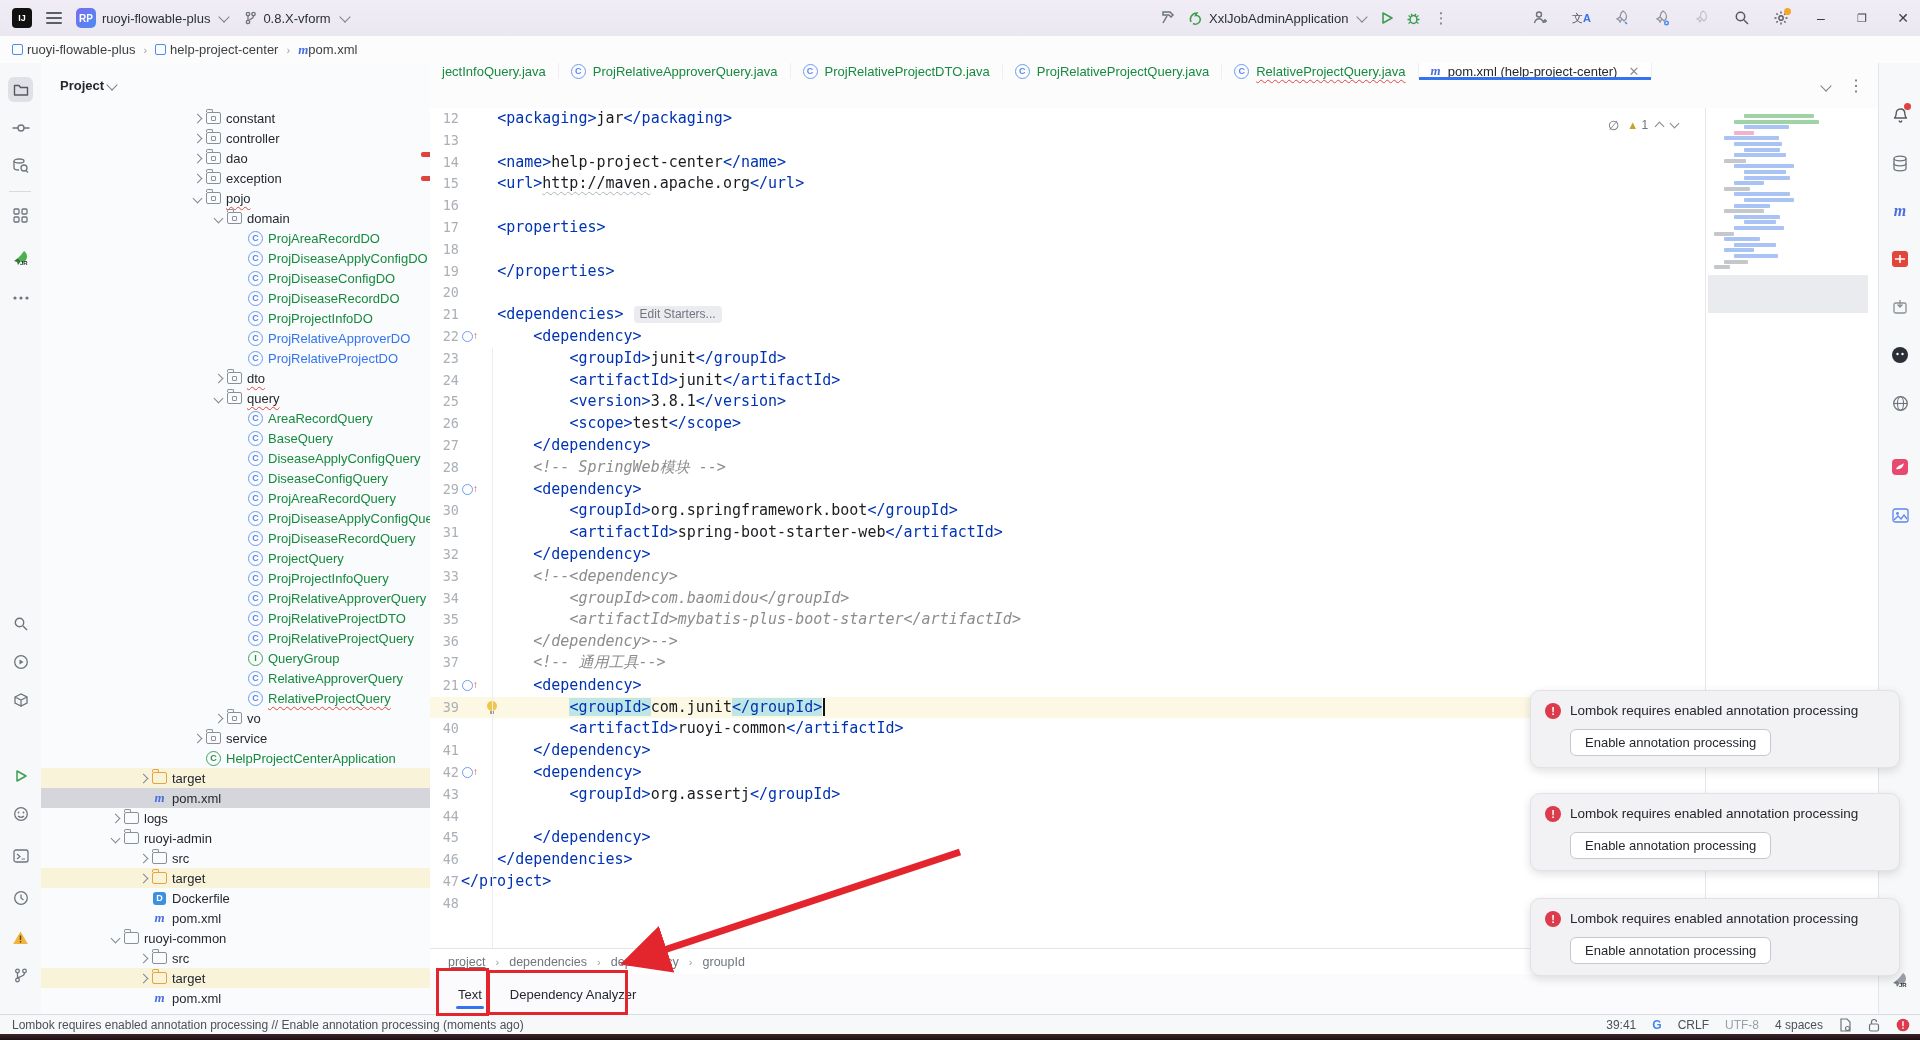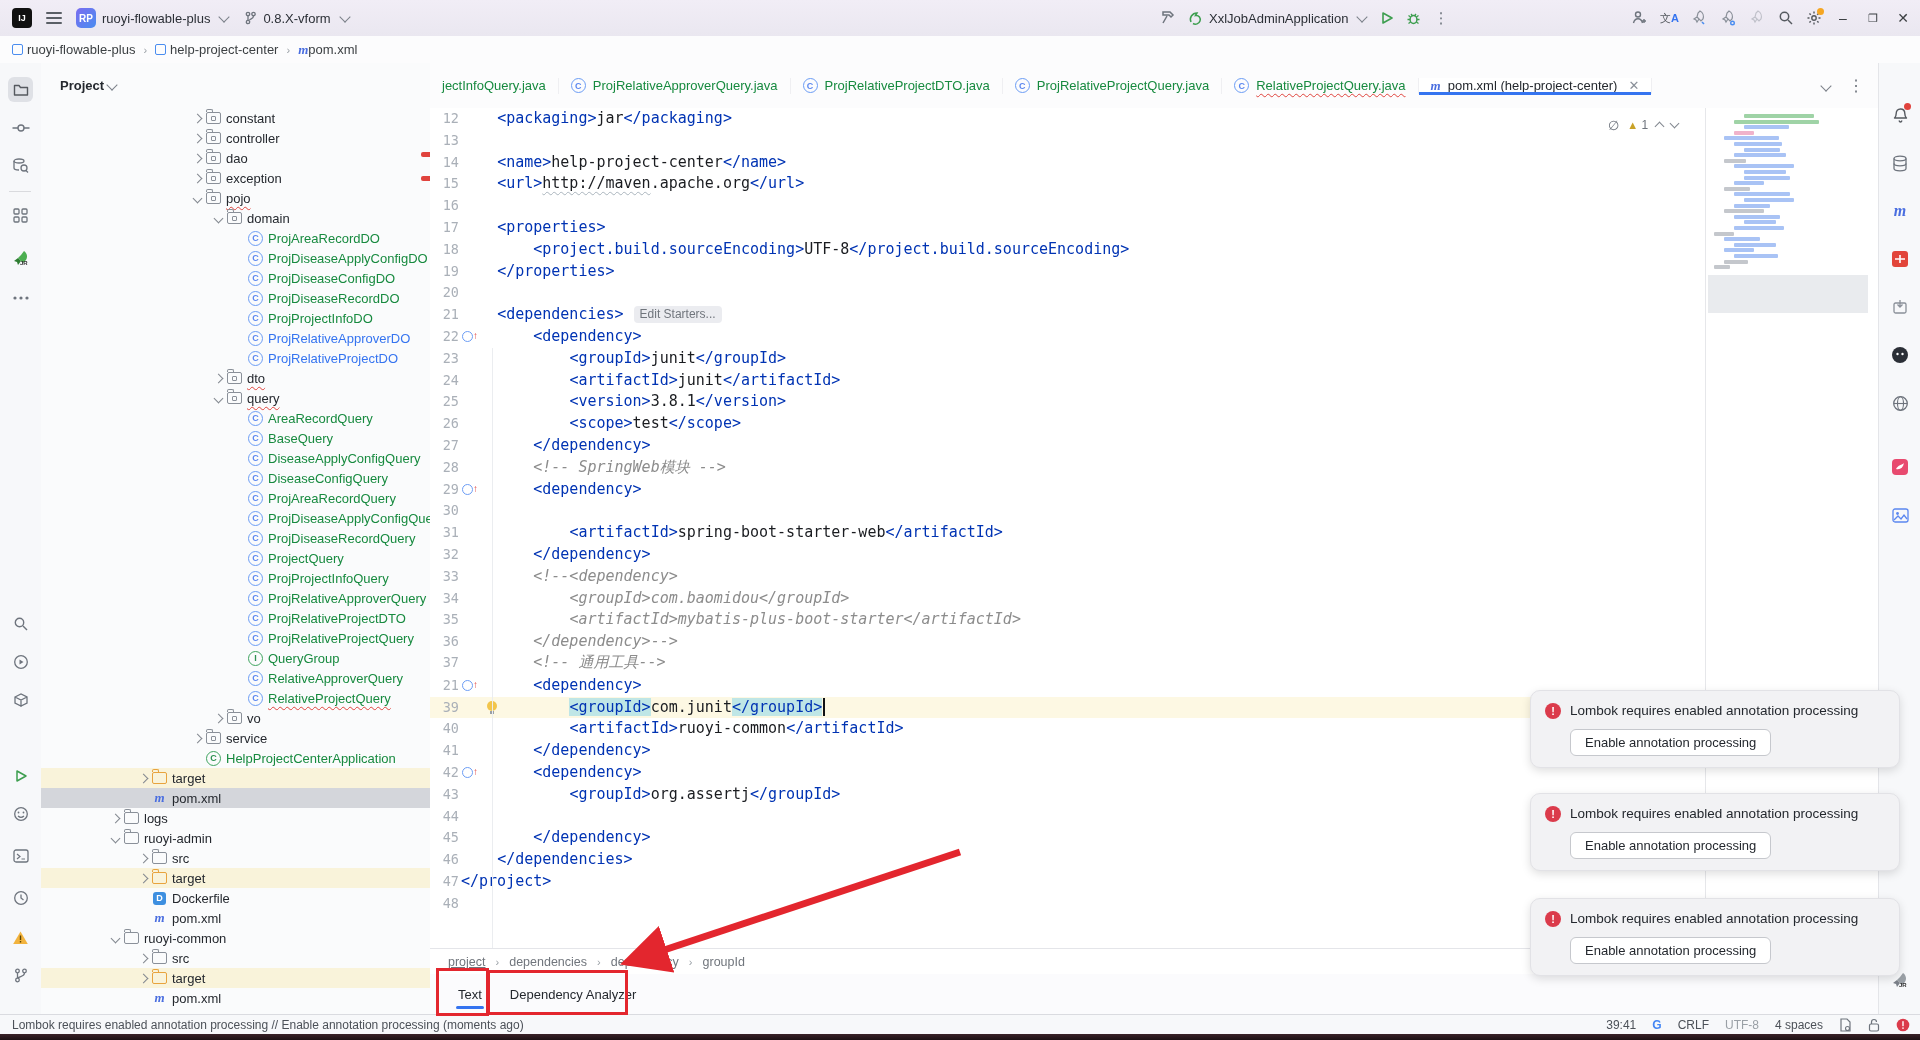--- a/index.html
+++ b/index.html
@@ -13,21 +13,21 @@
   .ij-logo{width:20px;height:20px;background:#111;border-radius:4px;color:#fff;
     font-size:9px;font-weight:bold;display:flex;align-items:center;justify-content:center;}
   .burger{display:inline-block;width:16px;}
   .burger i{display:block;height:2px;background:#5a5f66;margin:3px 0;border-radius:1px;}
   .avatar{width:20px;height:20px;border-radius:5px;background:linear-gradient(135deg,#7a6cf0,#4a8df0);
     color:#fff;font-size:10px;font-weight:bold;display:flex;align-items:center;justify-content:center;}
   .chev{display:inline-block;width:7px;height:7px;border-right:1.6px solid #7b8089;border-bottom:1.6px solid #7b8089;
     transform:rotate(45deg);margin:0 2px 2px 4px;}
   .tb-group{display:flex;align-items:center;gap:6px;}
   .tb-run{position:absolute;left:1160px;top:0;height:36px;display:flex;align-items:center;gap:12px;}
-  .tb-right{position:absolute;right:8px;top:0;height:36px;display:flex;align-items:center;gap:12px;}
+  .tb-right{position:absolute;right:8px;top:0;height:36px;display:flex;align-items:center;gap:23px;}
   .icon-gray{color:#6e747d;font-size:15px;}
   .gear-dot{position:relative;}
   .gear-dot::after{content:"";position:absolute;right:-2px;top:-2px;width:7px;height:7px;background:#f5a623;border-radius:50%;}
   .winbtn{font-size:14px;color:#3c4043;width:18px;text-align:center;}
   
   .navbar{position:absolute;left:0;top:36px;width:1920px;height:27px;background:#fcfcfd;
     border-bottom:1px solid #e4e5e9;display:flex;align-items:center;padding-left:12px;
     font-size:13px;color:#3c4043;gap:6px;}
   .mod-ic{display:inline-block;width:9px;height:9px;border:1.5px solid #4a8df0;border-radius:2px;margin-right:4px;}
   .sep{color:#9aa0a6;font-size:11px;padding:0 2px;}
@@ -61,21 +61,21 @@
   .ring{display:inline-block;width:13px;height:13px;border-radius:50%;font-size:9px;font-weight:bold;
     display:flex;align-items:center;justify-content:center;}
   .ring.c{border:1.5px solid #6c9df5;color:#5b87f0;}
   .ring.i{border:1.5px solid #3fa45f;color:#2d9150;}
   .ring.a{border:1.5px solid #3fa45f;color:#2d9150;}
   .docker-ic{display:inline-block;width:13px;height:13px;border-radius:3px;background:#3d8fe0;color:#fff;
     font-size:9px;font-weight:bold;display:flex;align-items:center;justify-content:center;}
   .tree-mark{position:absolute;background:#e0433d;border-radius:2px;}
   
   .tabbar{position:absolute;left:430px;top:63px;width:1448px;height:45px;background:#fcfcfd;
-    border-bottom:1px solid #e4e5e9;display:flex;align-items:center;}
+    border-bottom:1px solid #e4e5e9;display:flex;align-items:flex-start;}
   .etab{display:flex;align-items:center;gap:7px;padding:0 12px;font-size:13px;position:relative;border-right:1px solid #efeff2;}
   .etab.active{background:#fff;}
   .etab.active::after{content:"";position:absolute;left:0;right:0;bottom:-1px;height:3px;background:#3574f0;}
   .etab .x{color:#8a9099;font-size:13px;margin-left:4px;}
   .tab-ctrl{position:absolute;right:14px;top:0;height:45px;display:flex;align-items:center;gap:18px;color:#6e747d;}
   
   .editor{position:absolute;left:430px;top:108px;width:1275px;height:840px;background:#fff;overflow:hidden;}
   .cline{position:absolute;left:0;width:100%;height:21.8px;font-family:"DejaVu Sans Mono",monospace;
     font-size:15px;line-height:21.8px;white-space:pre;}
   .cline.cur{background:#fdf8e3;}
@@ -731,33 +731,33 @@
   </div>
 
   <div class="editor">
     <div id="codeHost">
         <div class="cline" style="top: 0px;"><span class="lnum">12</span><span class="ctext"><span class="tk-x">    </span><span class="tk-g">&lt;packaging&gt;</span><span class="tk-x">jar</span><span class="tk-g">&lt;/packaging&gt;</span></span></div>
         <div class="cline" style="top: 21.8px;"><span class="lnum">13</span><span class="ctext"></span></div>
         <div class="cline" style="top: 43.6px;"><span class="lnum">14</span><span class="ctext"><span class="tk-x">    </span><span class="tk-g">&lt;name&gt;</span><span class="tk-x">help-project-center</span><span class="tk-g">&lt;/name&gt;</span></span></div>
         <div class="cline" style="top: 65.4px;"><span class="lnum">15</span><span class="ctext"><span class="tk-x">    </span><span class="tk-g">&lt;url&gt;</span><span class="tk-e">http://maven</span><span class="tk-x">.apache.org</span><span class="tk-g">&lt;/url&gt;</span></span></div>
         <div class="cline" style="top: 87.2px;"><span class="lnum">16</span><span class="ctext"></span></div>
         <div class="cline" style="top: 109px;"><span class="lnum">17</span><span class="ctext"><span class="tk-x">    </span><span class="tk-g">&lt;properties&gt;</span></span></div>
-        <div class="cline" style="top: 130.8px;"><span class="lnum">18</span><span class="ctext"><span class="tk-x">        </span><span class="tk-g">&lt;project.build.sourceEncoding&gt;</span><span class="tk-x">UTF-8</span><span class="tk-g">&lt;/project.build.sourceEncoding&gt;</span></span></div>
+        <div class="cline" style="top: 130.8px;"><span class="lnum">18</span></div>
         <div class="cline" style="top: 152.6px;"><span class="lnum">19</span><span class="ctext"><span class="tk-x">    </span><span class="tk-g">&lt;/properties&gt;</span></span></div>
         <div class="cline" style="top: 174.4px;"><span class="lnum">20</span><span class="ctext"></span></div>
         <div class="cline" style="top: 196.2px;"><span class="lnum">21</span><span class="ctext"><span class="tk-x">    </span><span class="tk-g">&lt;dependencies&gt;</span><span class="chip">Edit Starters...</span></span></div>
         <div class="cline" style="top: 218px;"><span class="lnum">22</span><span class="dep-ic"></span><span class="ctext"><span class="tk-x">        </span><span class="tk-g">&lt;dependency&gt;</span></span></div>
         <div class="cline" style="top: 239.8px;"><span class="lnum">23</span><span class="ctext"><span class="tk-x">            </span><span class="tk-g">&lt;groupId&gt;</span><span class="tk-x">junit</span><span class="tk-g">&lt;/groupId&gt;</span></span></div>
         <div class="cline" style="top: 261.6px;"><span class="lnum">24</span><span class="ctext"><span class="tk-x">            </span><span class="tk-g">&lt;artifactId&gt;</span><span class="tk-x">junit</span><span class="tk-g">&lt;/artifactId&gt;</span></span></div>
         <div class="cline" style="top: 283.4px;"><span class="lnum">25</span><span class="ctext"><span class="tk-x">            </span><span class="tk-g">&lt;version&gt;</span><span class="tk-x">3.8.1</span><span class="tk-g">&lt;/version&gt;</span></span></div>
         <div class="cline" style="top: 305.2px;"><span class="lnum">26</span><span class="ctext"><span class="tk-x">            </span><span class="tk-g">&lt;scope&gt;</span><span class="tk-x">test</span><span class="tk-g">&lt;/scope&gt;</span></span></div>
         <div class="cline" style="top: 327px;"><span class="lnum">27</span><span class="ctext"><span class="tk-x">        </span><span class="tk-g">&lt;/dependency&gt;</span></span></div>
         <div class="cline" style="top: 348.8px;"><span class="lnum">28</span><span class="ctext"><span class="tk-x">        </span><span class="tk-c">&lt;!-- SpringWeb模块 --&gt;</span></span></div>
         <div class="cline" style="top: 370.6px;"><span class="lnum">29</span><span class="dep-ic"></span><span class="ctext"><span class="tk-x">        </span><span class="tk-g">&lt;dependency&gt;</span></span></div>
-        <div class="cline" style="top: 392.4px;"><span class="lnum">30</span></div>
+        <div class="cline" style="top: 392.4px;"><span class="lnum">30</span><span class="ctext"><span class="tk-x">            </span><span class="tk-g">&lt;groupId&gt;</span><span class="tk-x">org.springframework.boot</span><span class="tk-g">&lt;/groupId&gt;</span></span></div>
         <div class="cline" style="top: 414.2px;"><span class="lnum">31</span><span class="ctext"><span class="tk-x">            </span><span class="tk-g">&lt;artifactId&gt;</span><span class="tk-x">spring-boot-starter-web</span><span class="tk-g">&lt;/artifactId&gt;</span></span></div>
         <div class="cline" style="top: 436px;"><span class="lnum">32</span><span class="ctext"><span class="tk-x">        </span><span class="tk-g">&lt;/dependency&gt;</span></span></div>
         <div class="cline" style="top: 457.8px;"><span class="lnum">33</span><span class="ctext"><span class="tk-x">        </span><span class="tk-c">&lt;!--&lt;dependency&gt;</span></span></div>
         <div class="cline" style="top: 479.6px;"><span class="lnum">34</span><span class="ctext"><span class="tk-x">            </span><span class="tk-c">&lt;groupId&gt;com.baomidou&lt;/groupId&gt;</span></span></div>
         <div class="cline" style="top: 501.4px;"><span class="lnum">35</span><span class="ctext"><span class="tk-x">            </span><span class="tk-c">&lt;artifactId&gt;mybatis-plus-boot-starter&lt;/artifactId&gt;</span></span></div>
         <div class="cline" style="top: 523.2px;"><span class="lnum">36</span><span class="ctext"><span class="tk-x">        </span><span class="tk-c">&lt;/dependency&gt;--&gt;</span></span></div>
         <div class="cline" style="top: 544px;"><span class="lnum">37</span><span class="ctext"><span class="tk-x">        </span><span class="tk-c">&lt;!-- 通用工具--&gt;</span></span></div>
         <div class="cline" style="top: 566.8px;"><span class="lnum">21</span><span class="dep-ic"></span><span class="ctext"><span class="tk-x">        </span><span class="tk-g">&lt;dependency&gt;</span></span></div>
         <div class="cline cur" style="top: 588.6px;"><span class="lnum">39</span><span class="bulb"></span><span class="ctext"><span class="tk-x">            </span><span class="tk-h">&lt;groupId&gt;</span><span class="tk-x">com.junit</span><span class="tk-h">&lt;/groupId&gt;</span><span class="caretbar"></span></span></div>
         <div class="cline" style="top: 610.4px;"><span class="lnum">40</span><span class="ctext"><span class="tk-x">            </span><span class="tk-g">&lt;artifactId&gt;</span><span class="tk-x">ruoyi-common</span><span class="tk-g">&lt;/artifactId&gt;</span></span></div>

